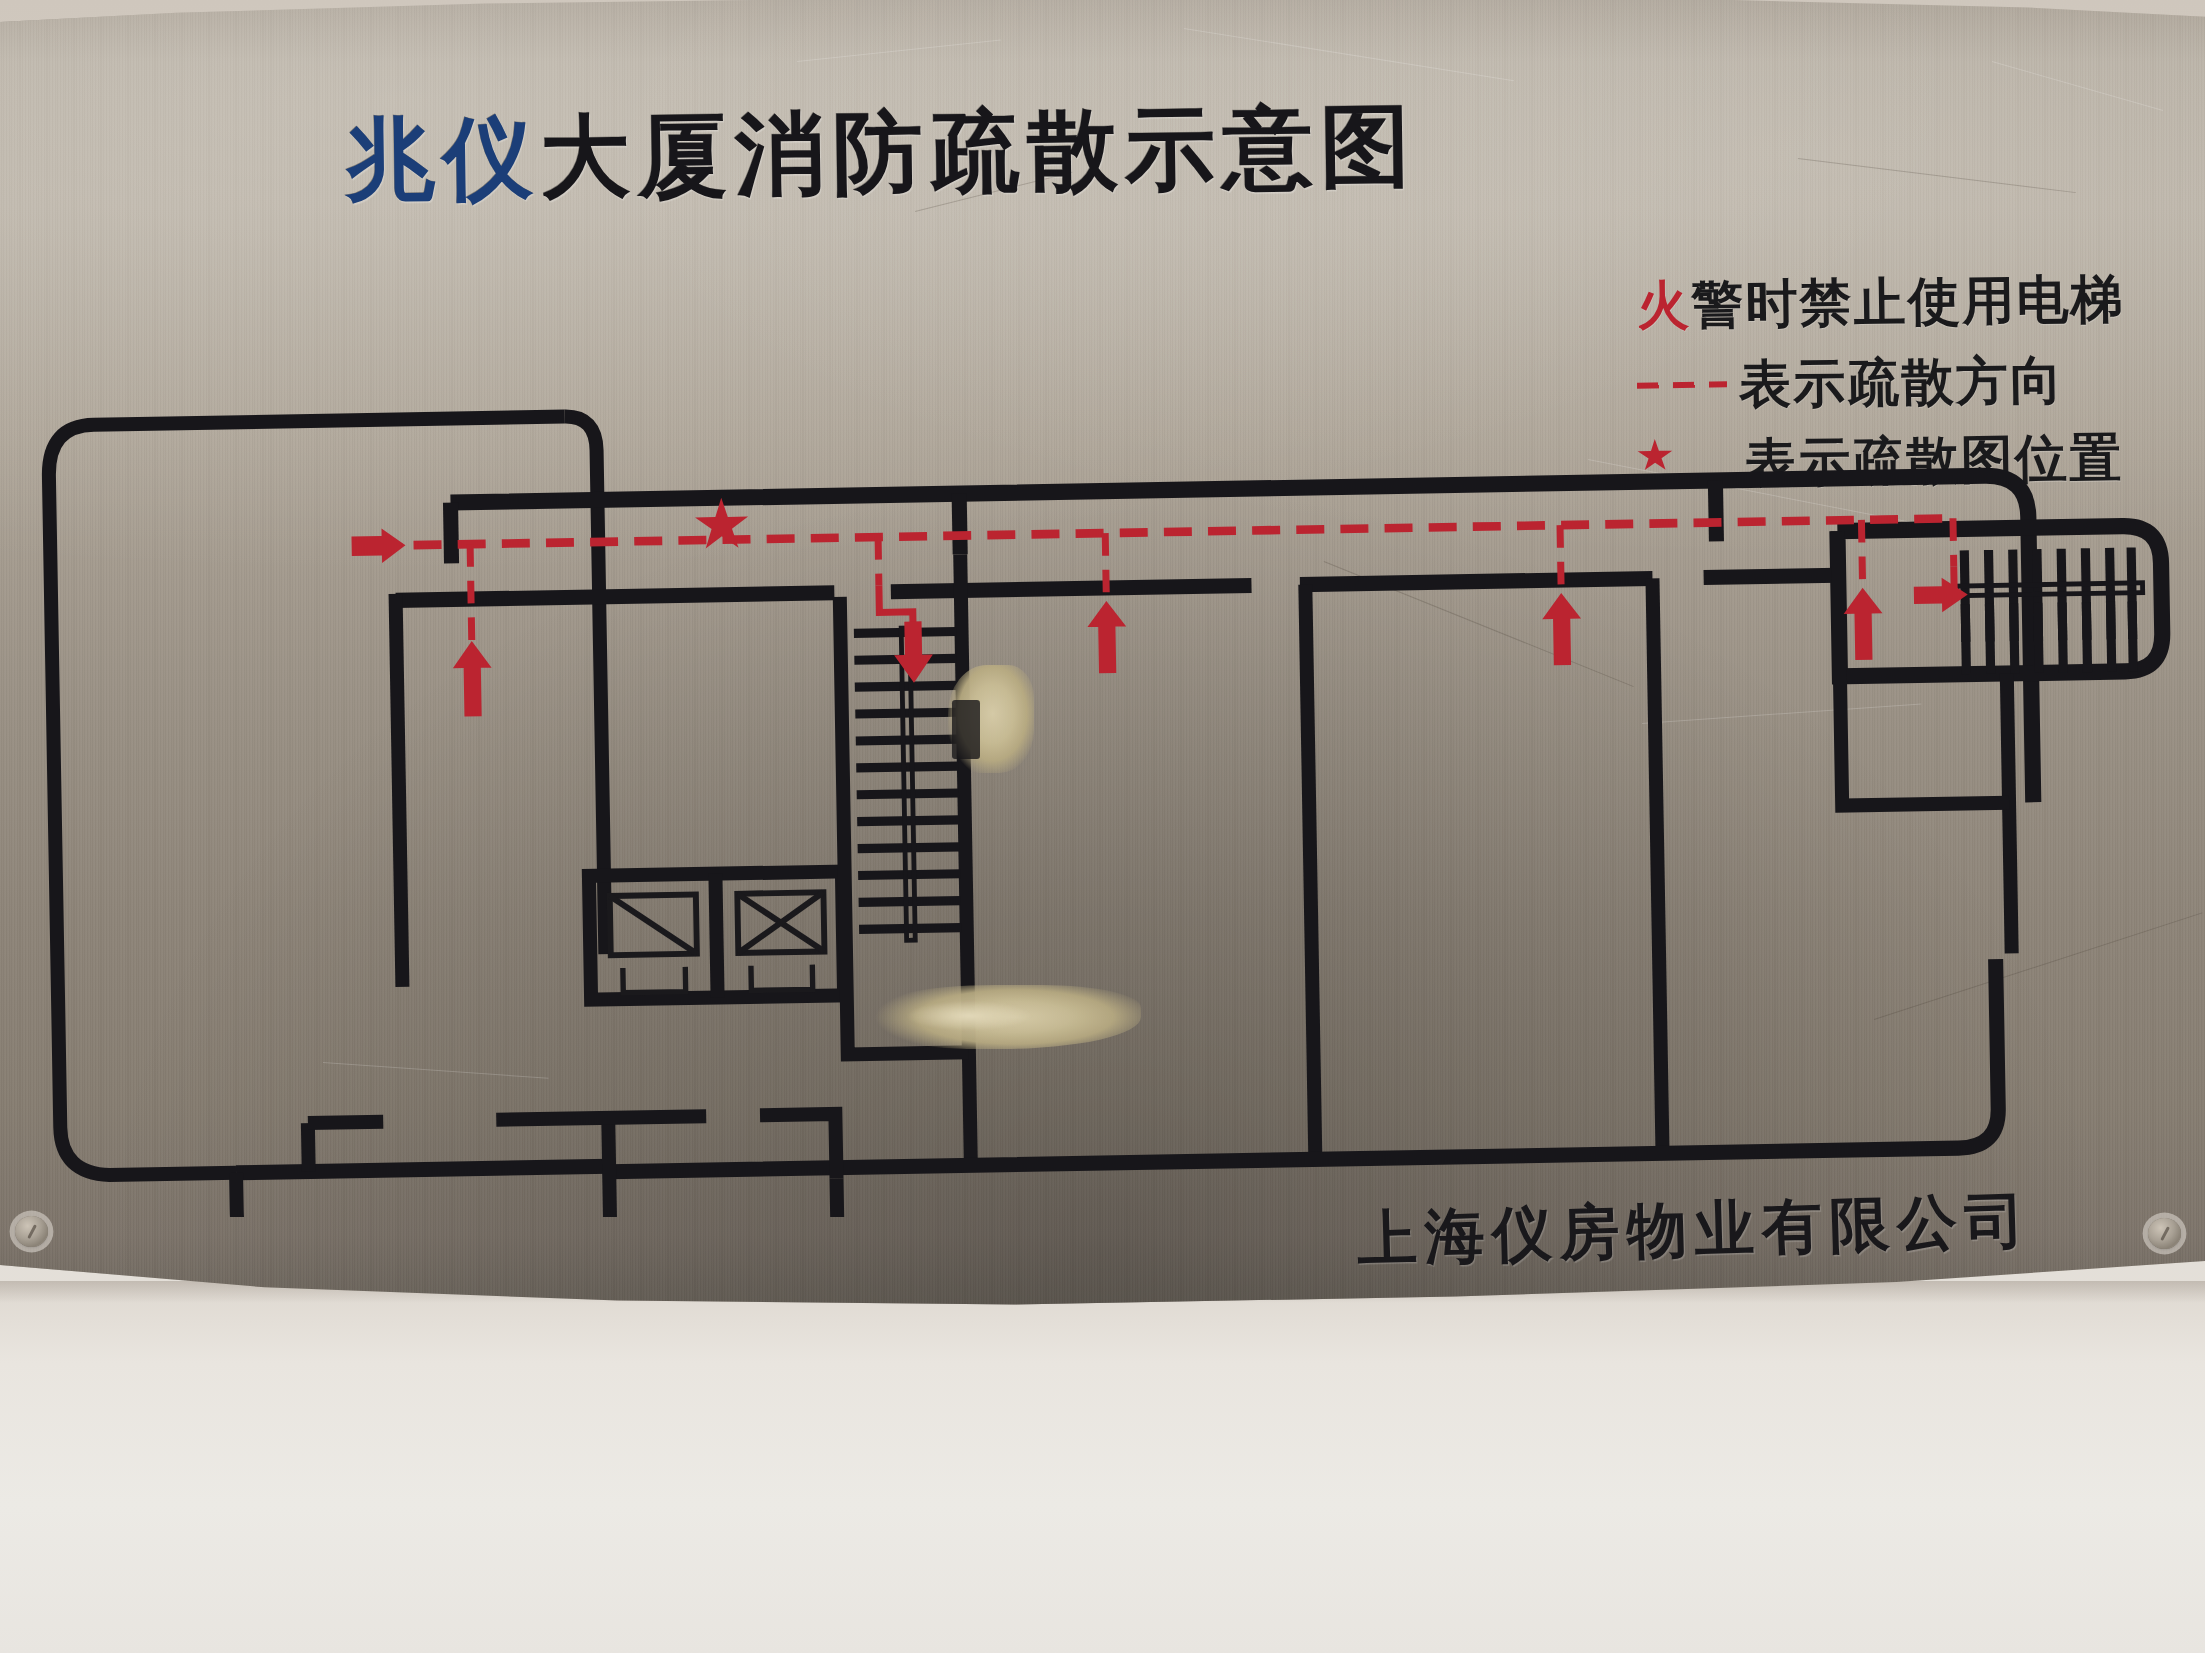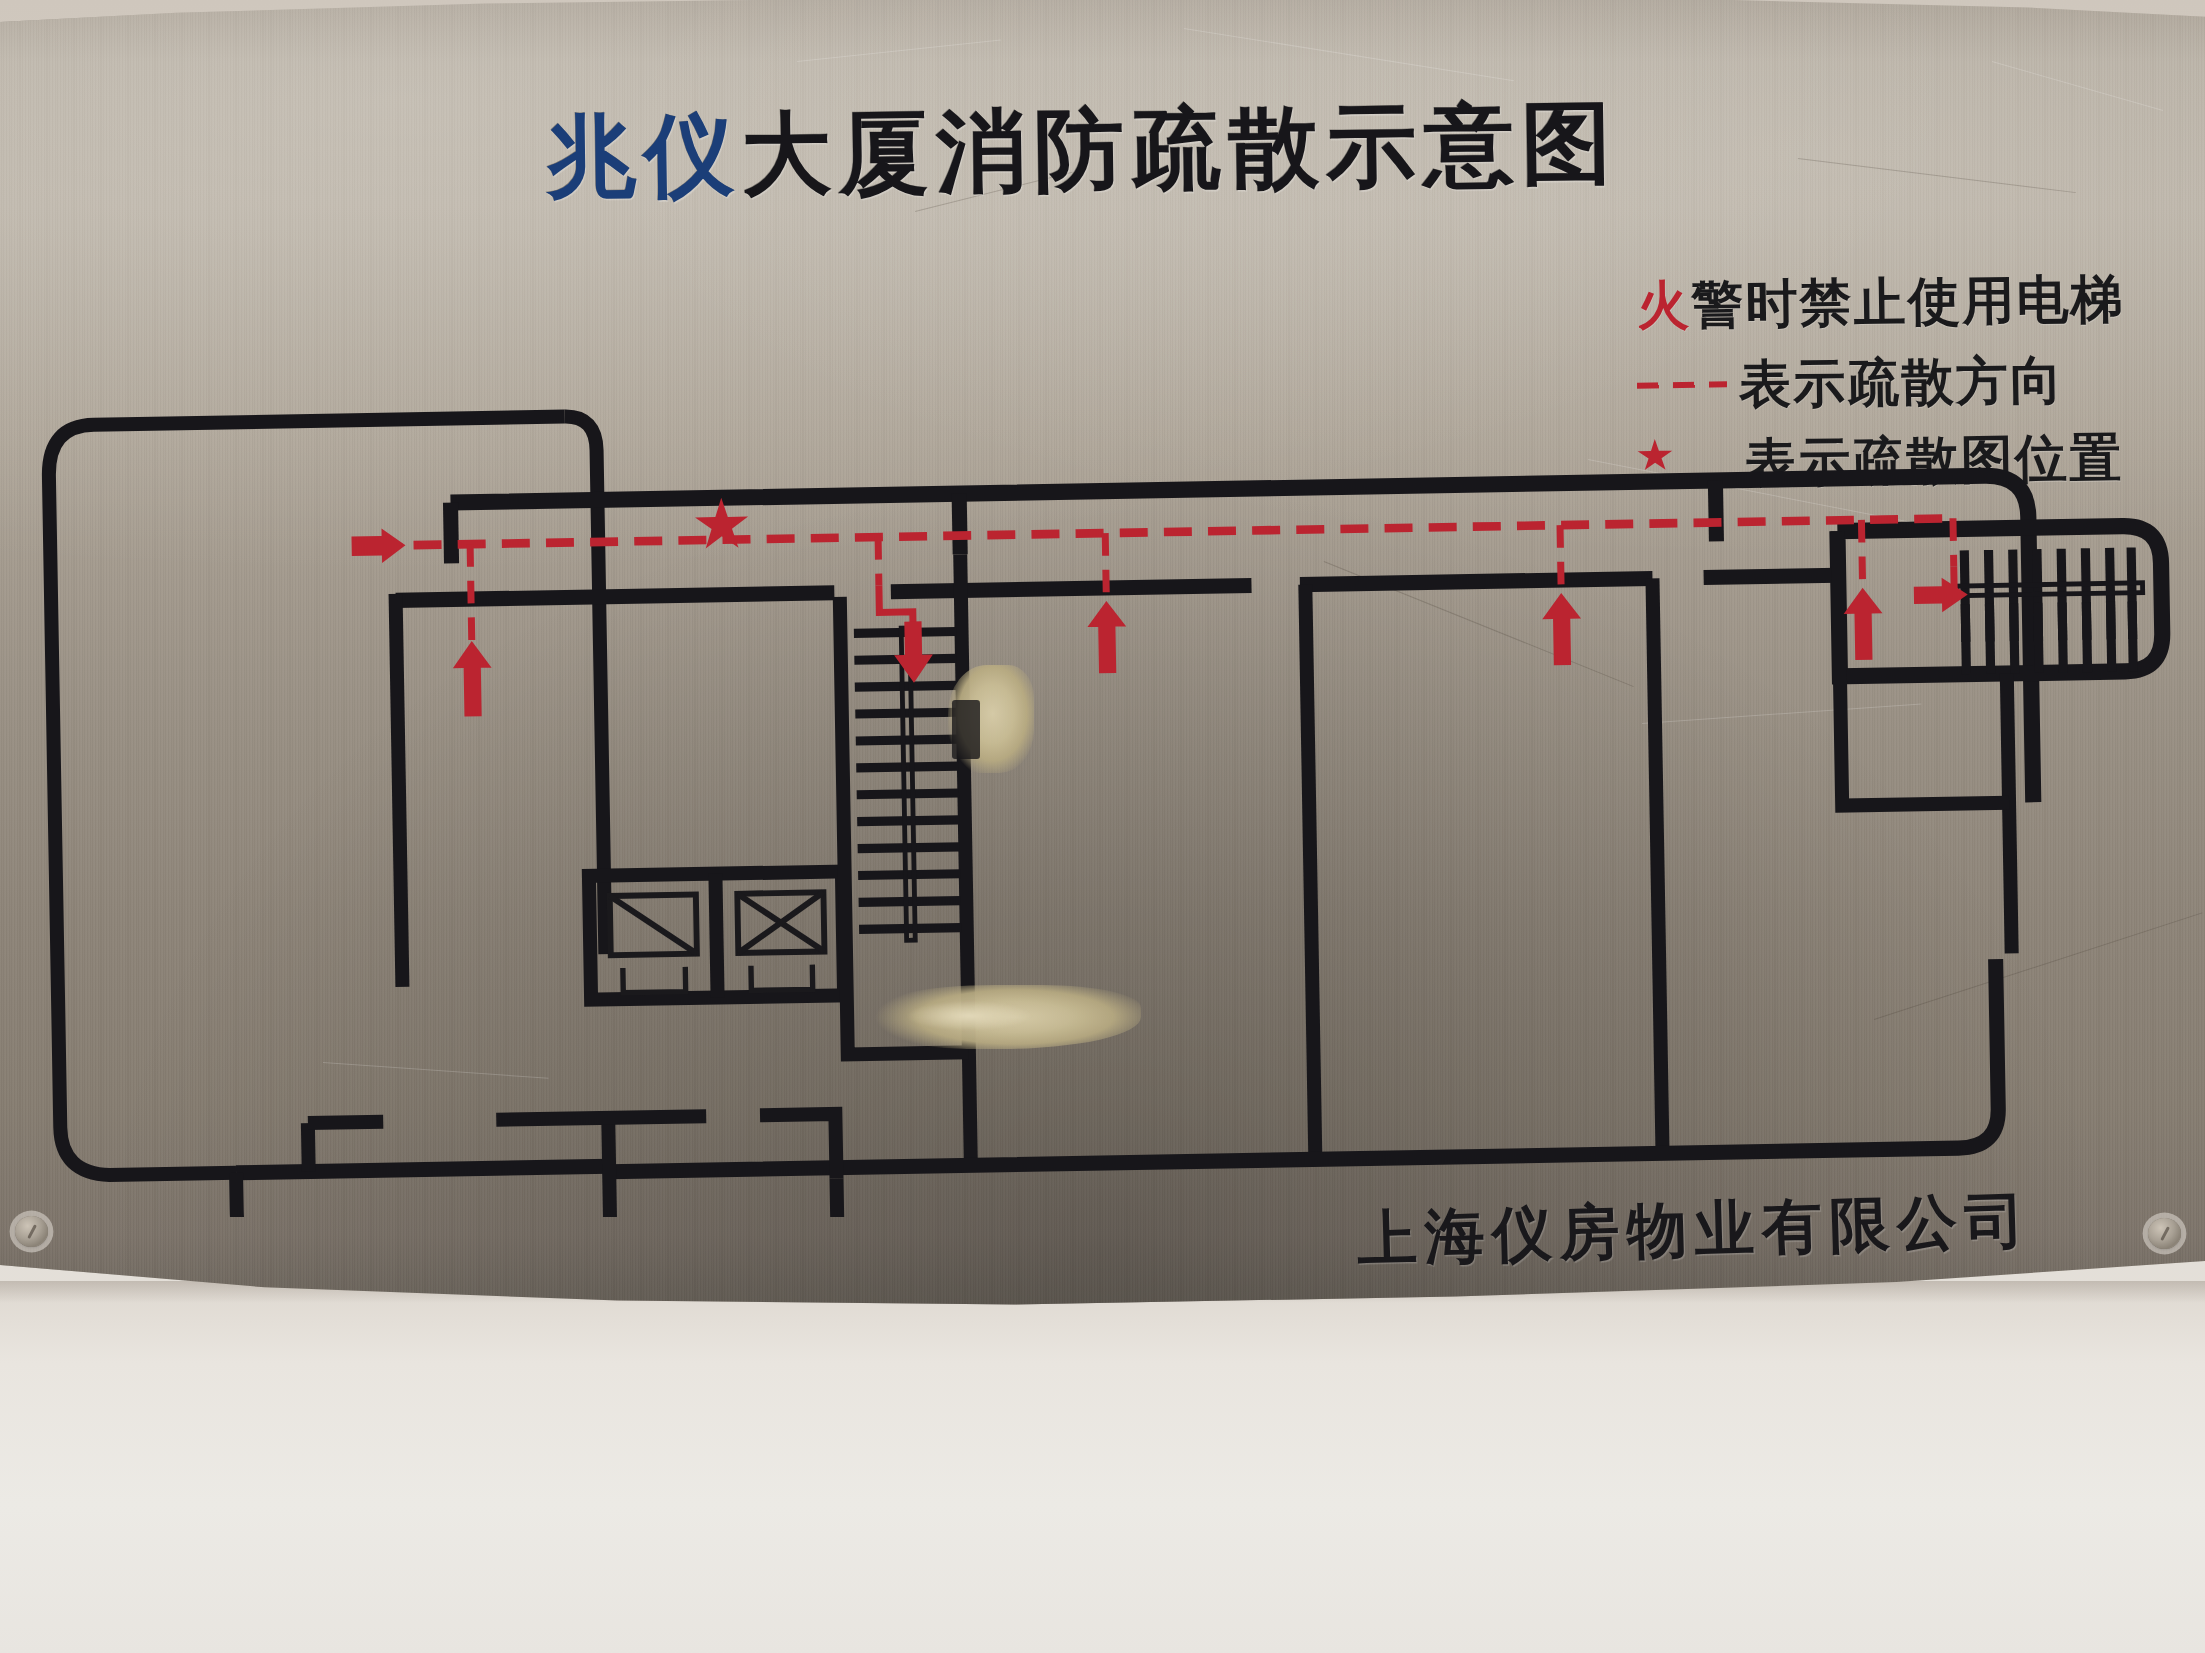--- a/index.html
+++ b/index.html
@@ -1,20 +1,19 @@
 <!DOCTYPE html>
 <html style="font-size:8.6px"><head>
 <meta charset="utf-8">
 <style>
   html,body{margin:0;padding:0;background:#d8d2ca;}
   #stage{
     position:relative;width:2205px;height:1654px;overflow:hidden;
     font-family:Liberation Serif, serif;
     background:#ddd7cf;
-    text-align:center;
   }
   
   #wall{
     position:absolute;inset:0;
     background:
       linear-gradient(180deg,#cfc7bd 0%,#d9d3ca 30%,#e2ddd6 62%,#e6e2dc 100%);
   }
   #wall-lower{
     position:absolute;left:0;top:1281px;width:2205px;height:373px;
     background:linear-gradient(180deg,#ded8d0 0%,#e9e5df 22%,#eceae5 60%,#e8e5e0 100%);

